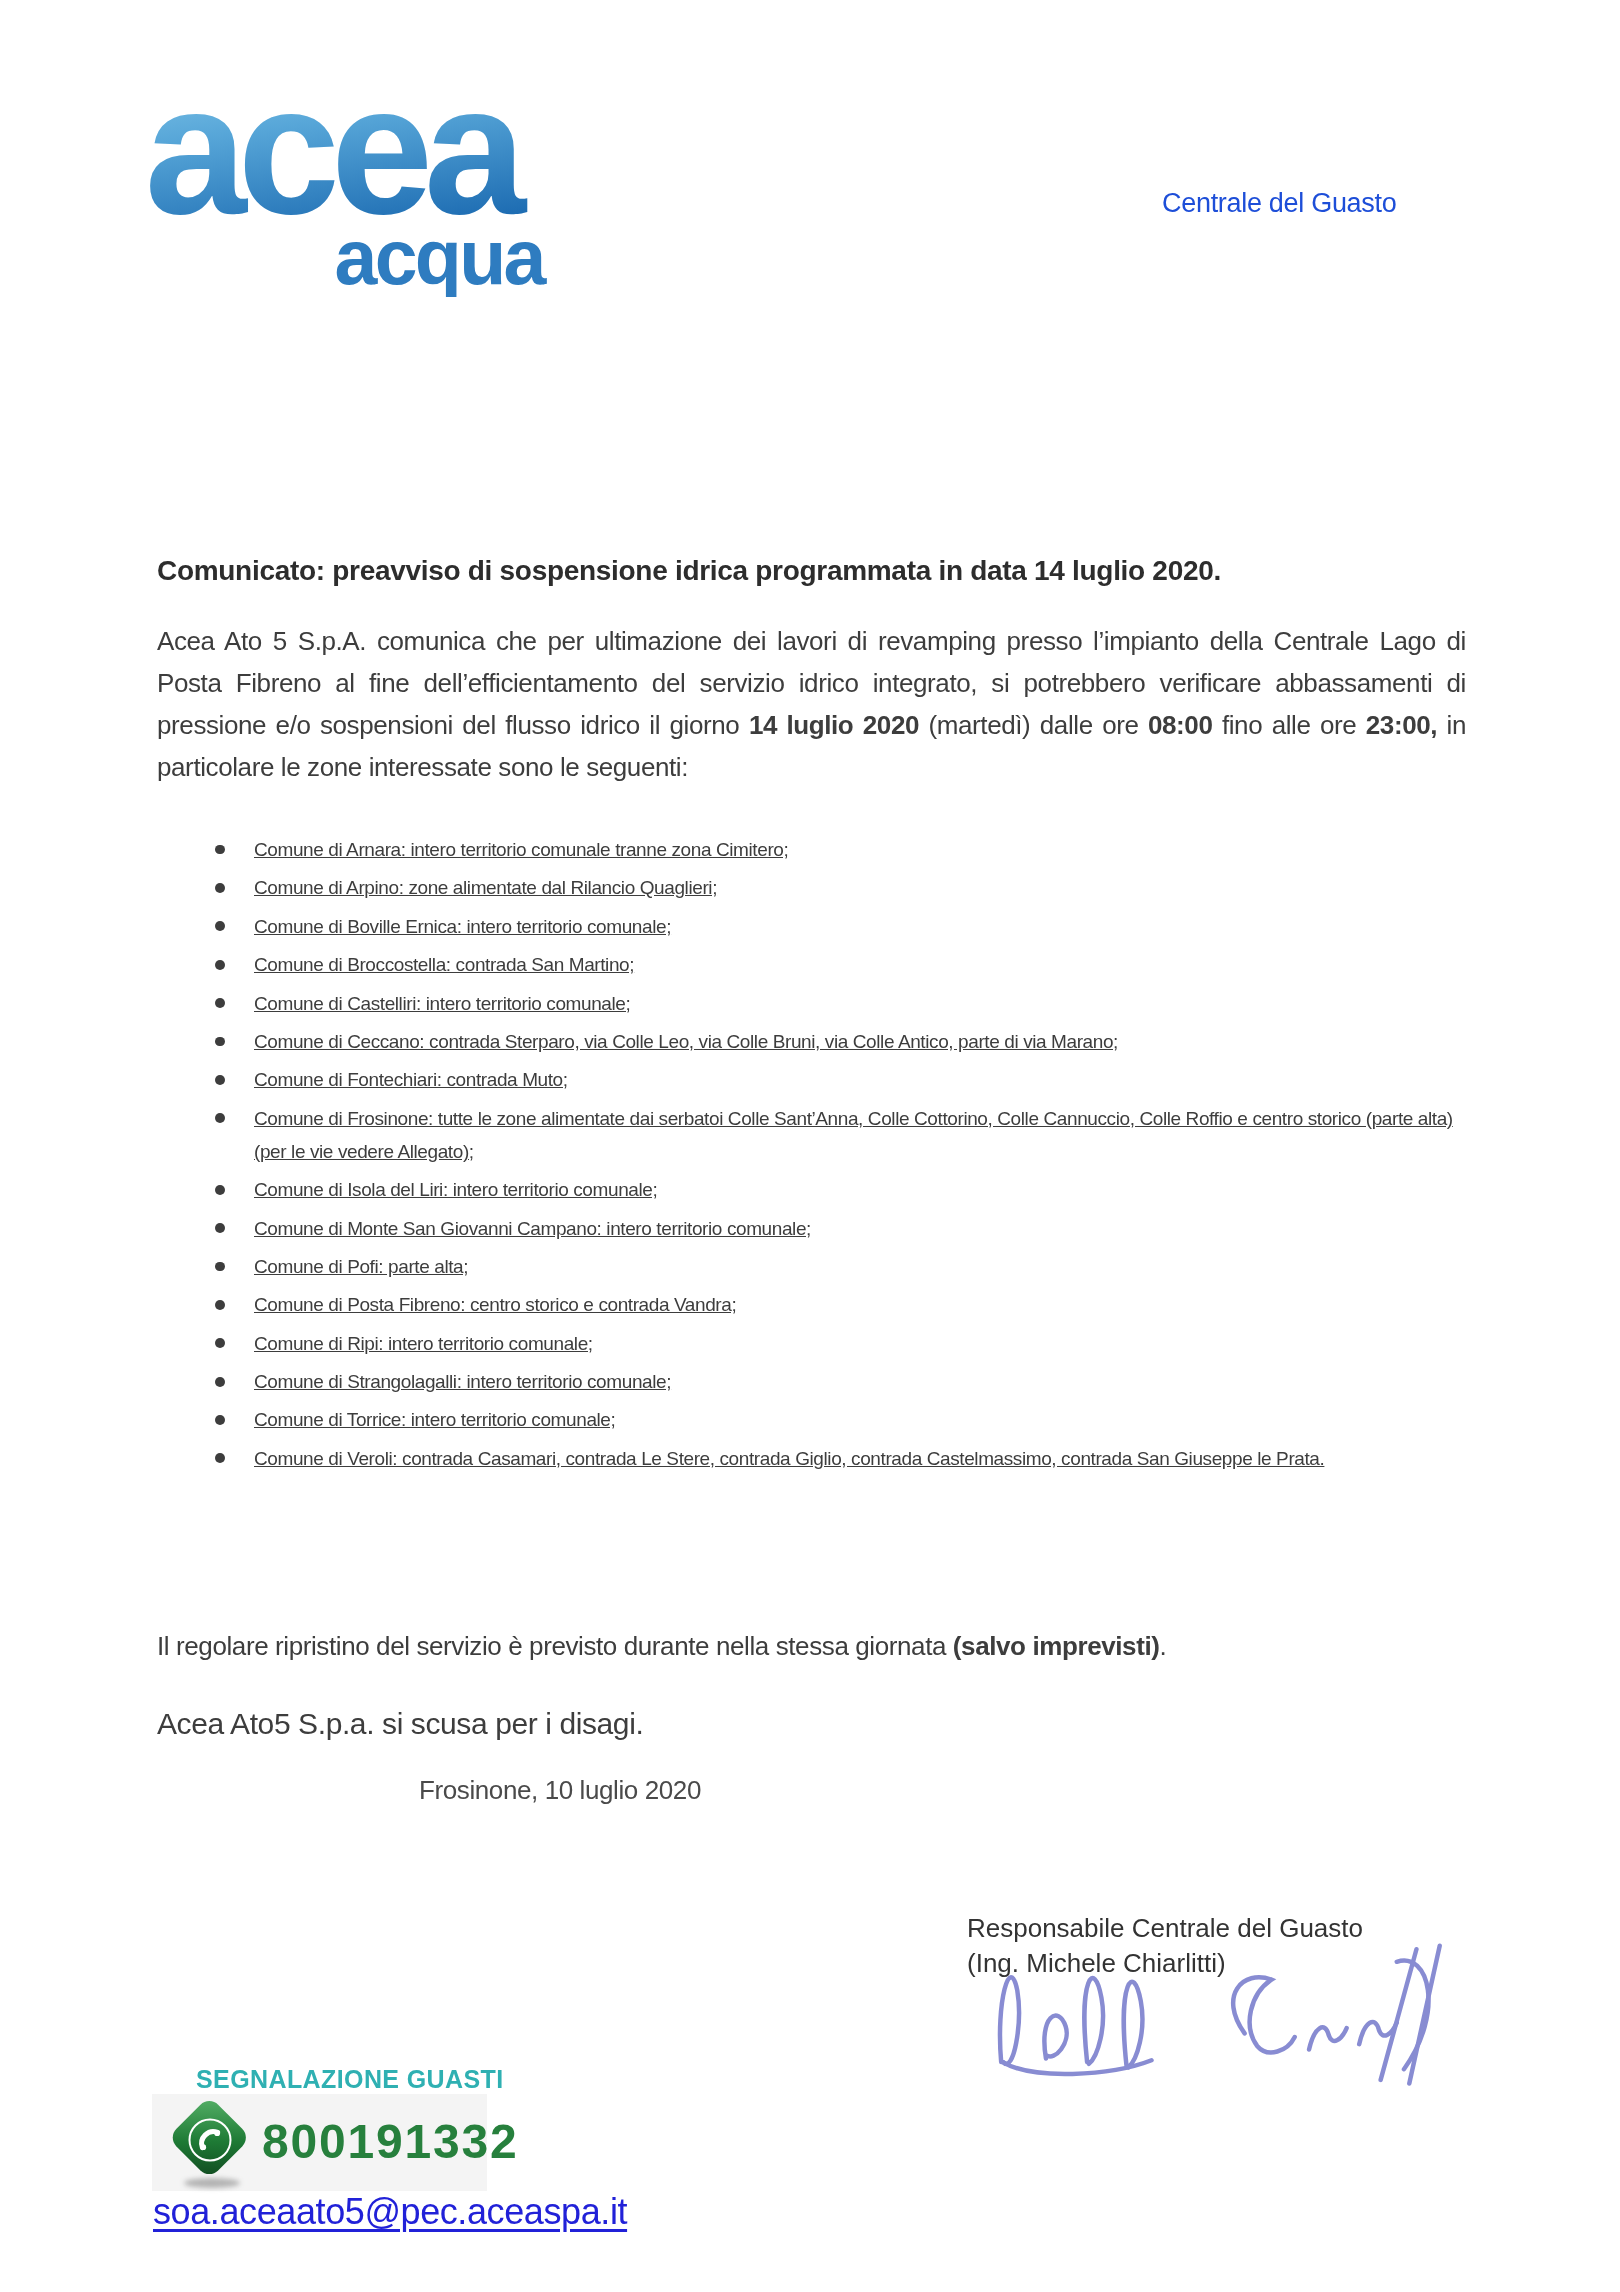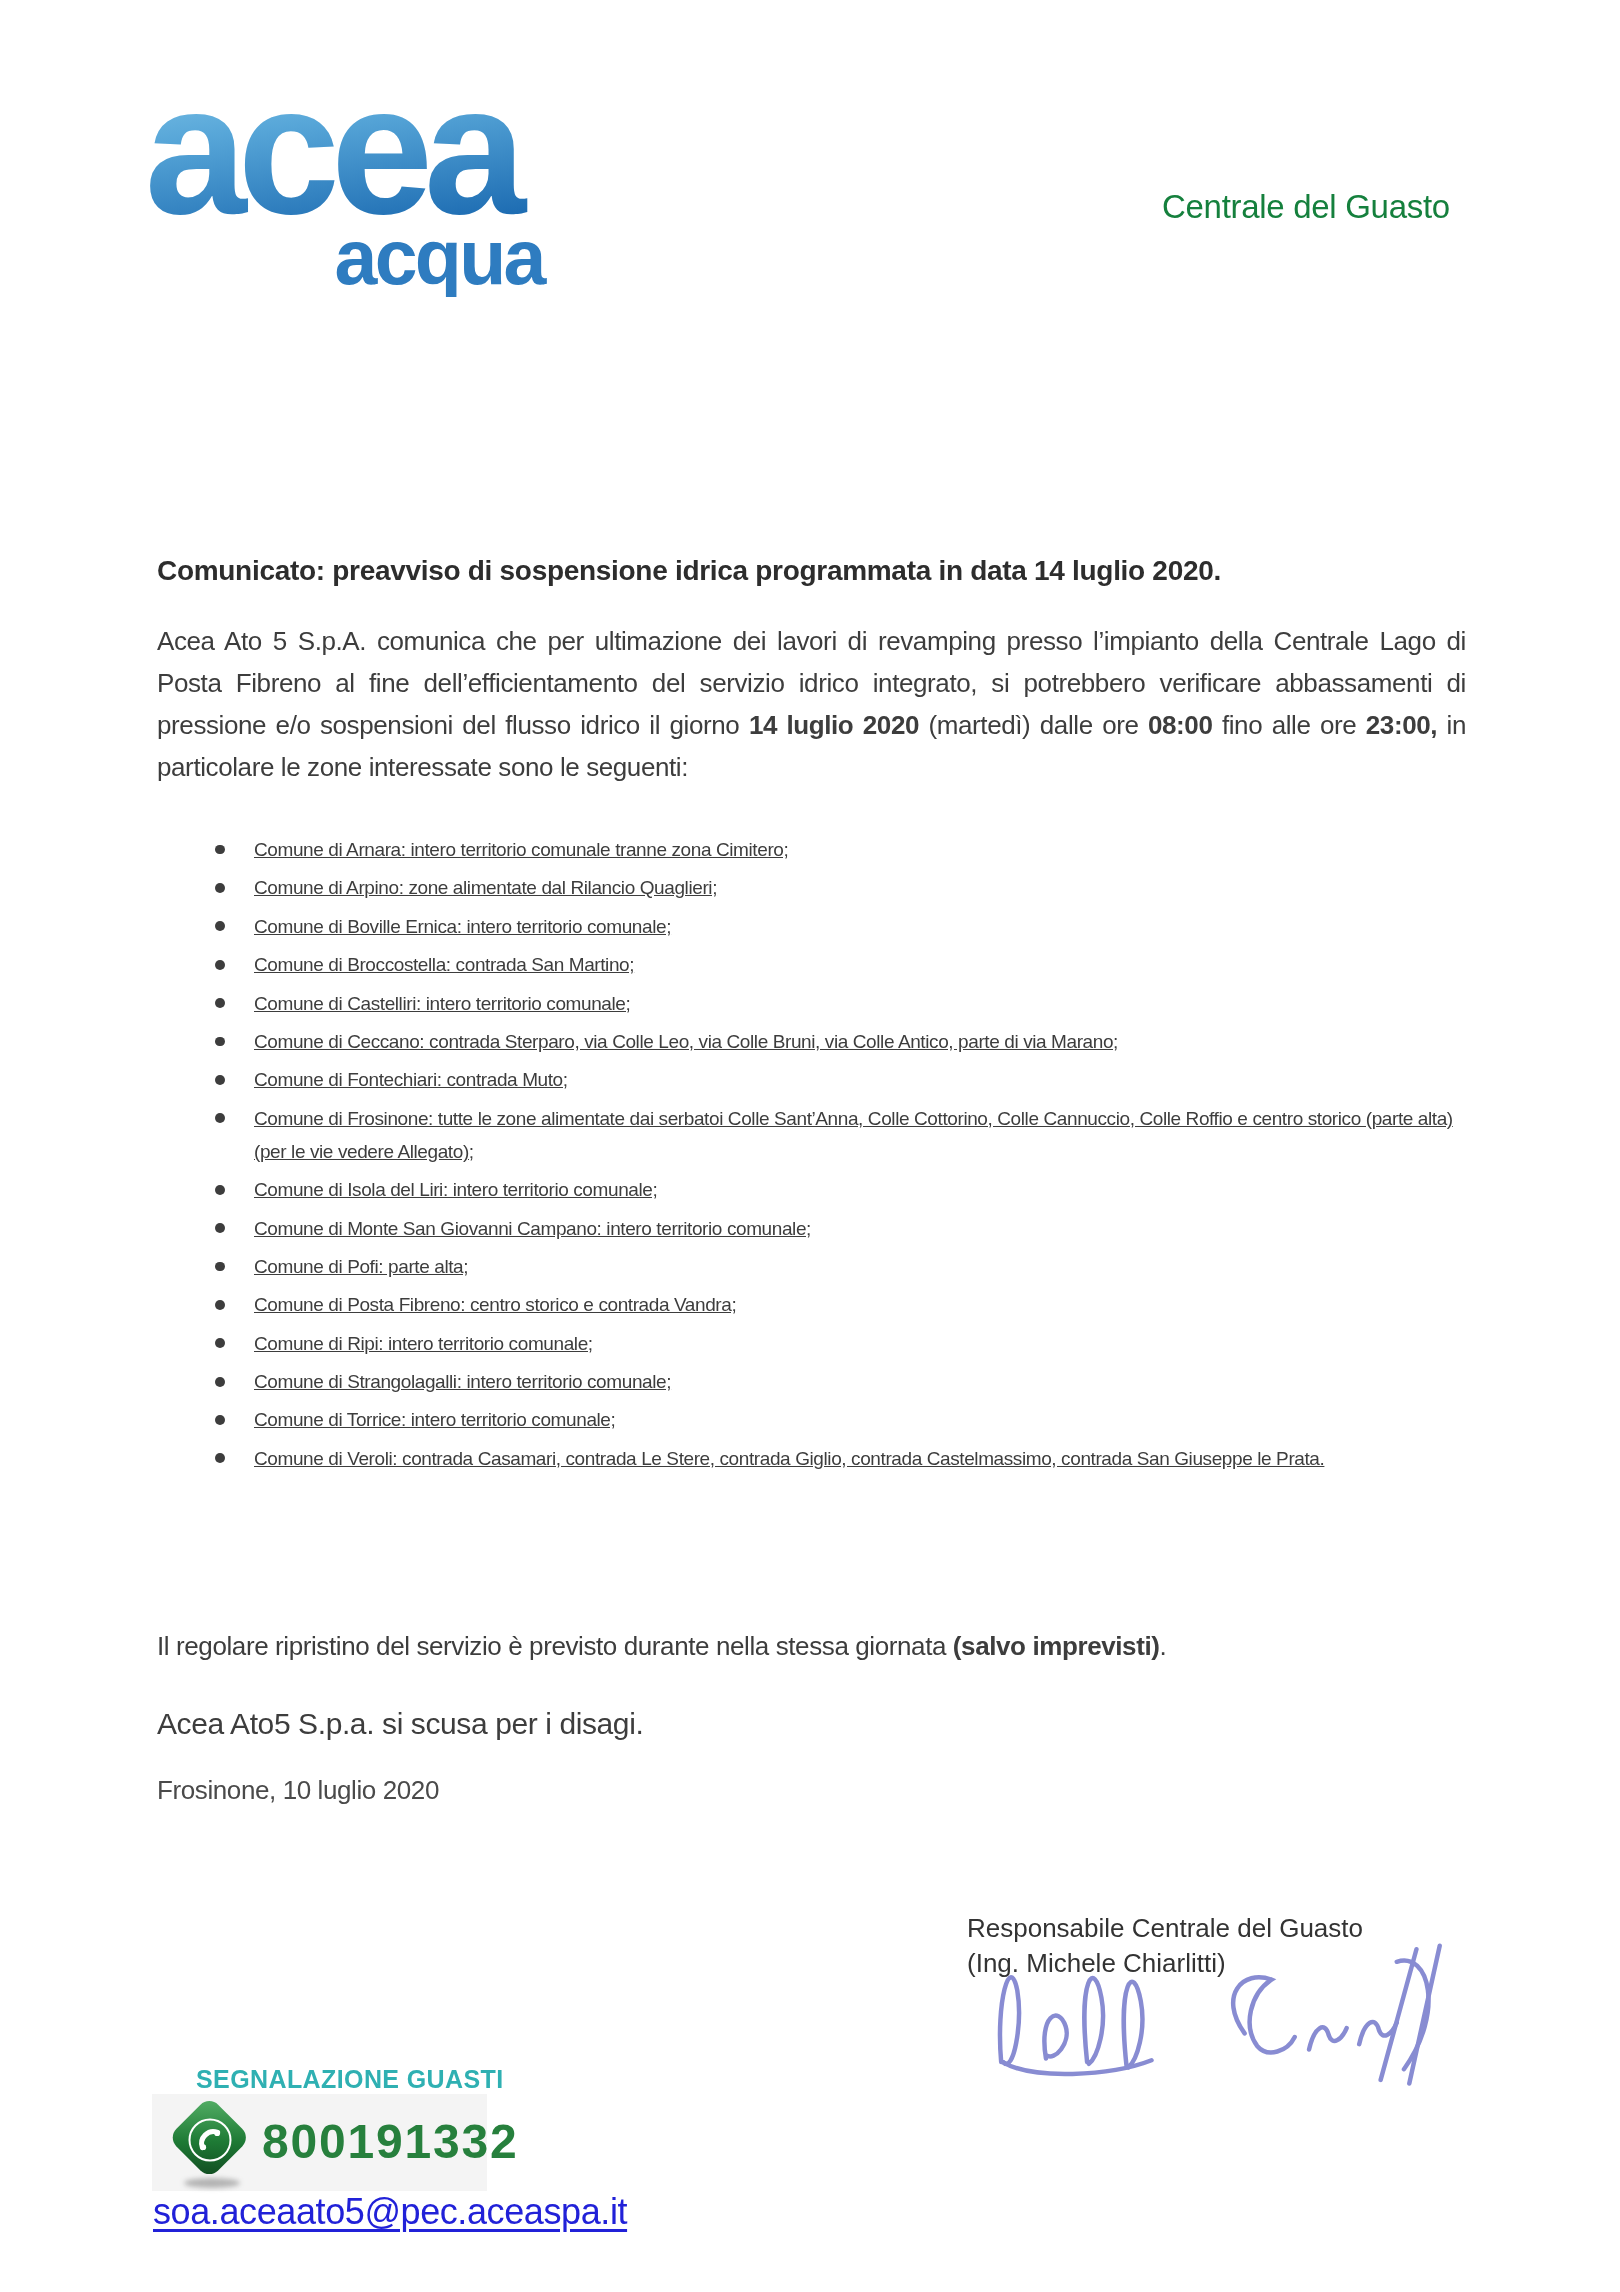--- a/index.html
+++ b/index.html
@@ -5,31 +5,31 @@
 <style>
   html,body{margin:0;padding:0;}
   body{
     width:1620px;height:2293px;position:relative;background:#ffffff;
     font-family:"Liberation Sans", sans-serif;color:var(--text,#3d3d3d);
     overflow:hidden;
   }
   .abs{position:absolute;}
   
   .logo-box{left:150px;top:82px;width:412px;height:215px;}
-  .dept-label{left:1162px;top:188px;font-size:33px;color:#15803d;letter-spacing:-0.3px;text-align:right;}
+  .dept-label{left:1162px;top:188px;font-size:27px;color:#1d4ed8;letter-spacing:-0.3px;text-align:right;}
   
   .title{left:157px;top:555px;width:1312px;font-size:28px;font-weight:bold;color:#2d2d2d;letter-spacing:-0.3px;}
   .intro{left:157px;top:620px;width:1309px;font-size:26px;line-height:42px;text-align:justify;letter-spacing:-0.4px;}
   .b{font-weight:bold;}
   ul.zones{left:213px;top:833px;width:1254px;margin:0;padding:0;list-style:none;}
   ul.zones li{position:relative;padding-left:41px;font-size:19px;line-height:33px;margin-bottom:5.4px;letter-spacing:-0.4px;text-decoration:underline;}
   ul.zones li::before{content:"";position:absolute;left:1.8px;top:11.6px;width:9.9px;height:9.9px;border-radius:50%;background:#3d3d3d;}
   .closing{left:157px;top:1603px;width:1309px;font-size:26px;letter-spacing:-0.4px;margin-top:28px;}
   .apology{left:157px;top:1707px;width:1075px;font-size:30px;letter-spacing:-0.4px;}
-  .dateline{left:157px;top:1775px;width:806px;font-size:26px;color:#4a4a4a;letter-spacing:-0.4px;}
+  .dateline{left:157px;top:1775px;width:806px;font-size:26px;color:#4a4a4a;letter-spacing:-0.4px;text-align:center;}
   
   .sig-block{left:967px;top:1911px;width:466px;text-align:left;font-size:26px;line-height:35px;color:#333;}
   .sig-svg{left:976px;top:1926px;width:488px;height:179px;pointer-events:none;}
   
   .banner-bg{left:152px;top:2094px;width:335px;height:97px;background:#f4f4f4;}
   .seg-label{left:196px;top:2065px;font-size:25px;font-weight:bold;color:var(--teal,#2fb0b2);letter-spacing:0.4px;}
   .diamond-wrap{left:173px;top:2103px;width:73px;height:73px;}
   .diamond{position:absolute;left:7.2px;top:5.4px;right:7.2px;bottom:9px;border-radius:12.5px;
     background:linear-gradient(135deg,#57b269 0%,#1e7a35 55%,#114920 100%);transform:rotate(45deg);}
   .ring{position:absolute;left:50%;top:50%;transform:translate(-50%,-50%);width:39px;height:39px;

